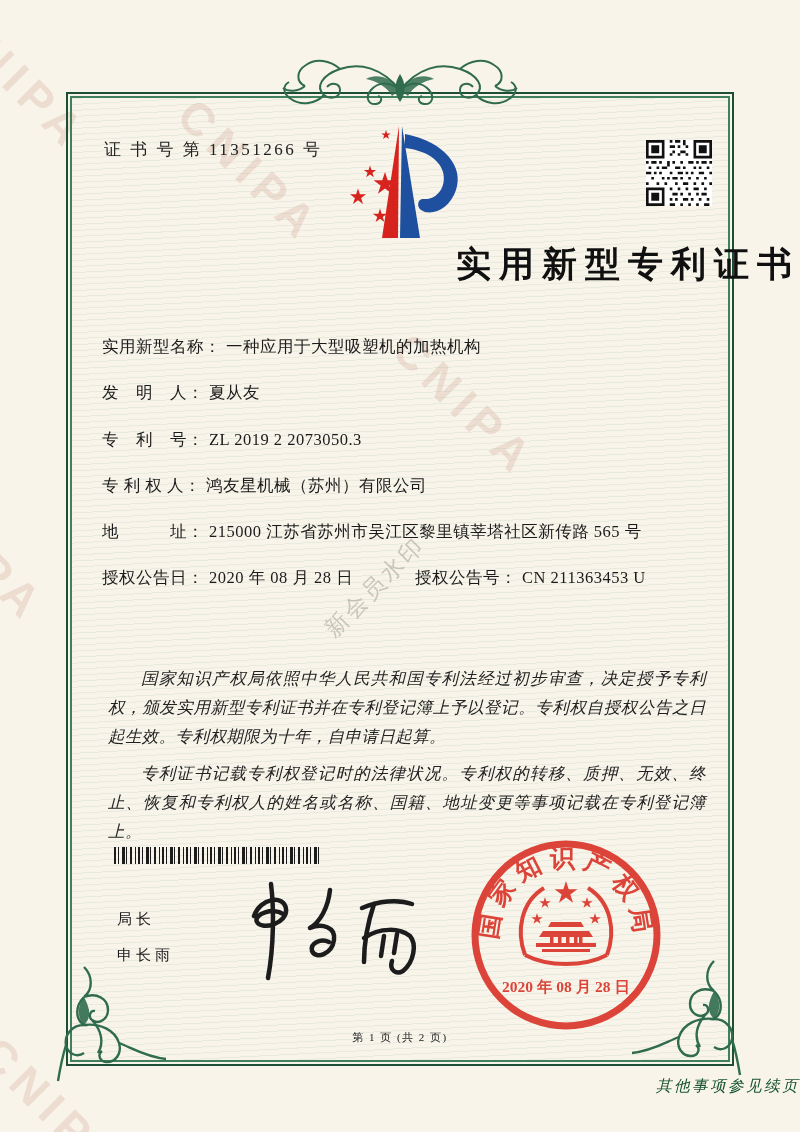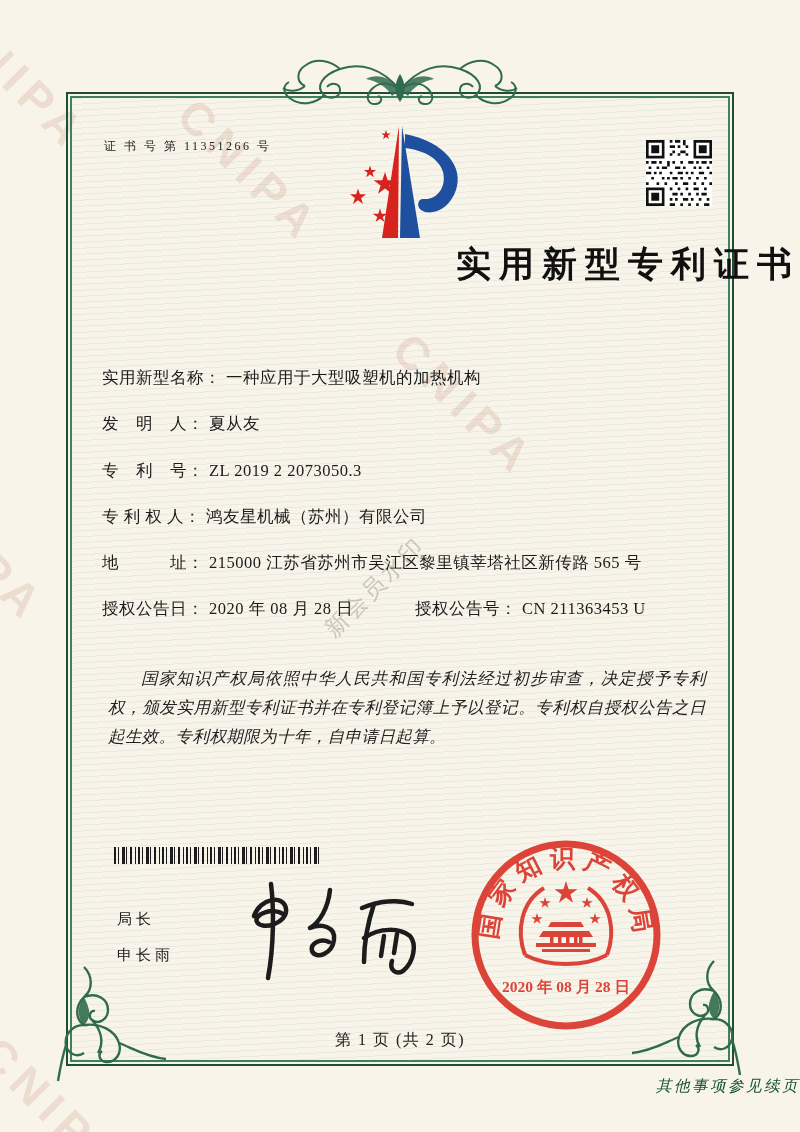--- a/index.html
+++ b/index.html
@@ -18,27 +18,27 @@
   
   .frame{position:absolute;left:66px;top:92px;width:664px;height:970px;border:2.5px solid #1d4e36;}
   .frame-inner{position:absolute;inset:2px;border:2px solid #41805d;
       background:repeating-linear-gradient(177deg,rgba(140,180,155,.15) 0 1px,transparent 1px 6px);}
 
   .ornament-top{position:absolute;left:278px;top:50px;width:244px;height:74px;}
   .flourish{position:absolute;width:120px;height:126px;}
   .flourish.bl{left:50px;top:963px;}
   .flourish.br{left:628px;top:957px;transform:scaleX(-1);}
 
-  .cert-no{position:absolute;left:104px;top:138px;font-size:12px;letter-spacing:2.5px;color:#222;}
+  .cert-no{position:absolute;left:104px;top:138px;font-size:17px;letter-spacing:2.5px;color:#222;}
   .qr{position:absolute;left:646px;top:140px;width:66px;height:66px;}
   .logo{position:absolute;left:328px;top:122px;width:144px;height:122px;}
   .title{position:absolute;left:0;top:241px;width:100%;text-align:right;
          font-size:35px;font-weight:bold;letter-spacing:8px;color:#101010;}
 
-  .fields{position:absolute;left:102px;top:336px;width:606px;font-size:16.5px;color:#1b1b1b;margin-top:31px;}
+  .fields{position:absolute;left:102px;top:336px;width:606px;font-size:16.5px;color:#1b1b1b;}
   .frow{position:relative;height:46.3px;letter-spacing:.5px;}
   .frow .val{margin-left:5px;}
   .frow .pair2{position:absolute;left:313px;top:0;}
 
   .body-text{position:absolute;left:100px;top:656px;width:614px;font-size:16.5px;line-height:29px;
              font-style:italic;text-align:justify;color:#222;letter-spacing:.4px;}
   .body-text p{margin:8px;text-indent:2em;}
 
   .barcode{position:absolute;left:114px;top:847px;width:206px;height:17px;
      background:repeating-linear-gradient(90deg,
@@ -50,21 +50,21 @@
        #1b1b1b 21px 22px,transparent 22px 24px);}
 
   .director{position:absolute;left:117px;top:901px;
      font-family:"Liberation Sans","DejaVu Sans",sans-serif;
      font-size:15px;color:#1a1a1a;letter-spacing:4px;line-height:36px;}
   .signature{position:absolute;left:224px;top:878px;width:212px;height:106px;}
 
   .seal{position:absolute;left:466px;top:835px;width:200px;height:200px;opacity:.93;}
 
   .page-num{position:absolute;left:0;top:1030px;width:100%;text-align:center;
-     font-size:16px;letter-spacing:1.5px;color:#222;}
+     font-size:11px;letter-spacing:1.5px;color:#222;}
   .footer-note{position:absolute;left:0;top:1076px;width:100%;text-align:right;
      font-size:15.5px;font-style:italic;letter-spacing:2.5px;color:#14532d;}
 </style>
 </head>
 <body>
 
 <div class="page">
 
   <div class="wm" style="left:-28px;top:-4px;">CNIPA</div>
   <div class="wm" style="left:205px;top:88px;">CNIPA</div>
@@ -170,20 +170,21 @@
     <div class="frow">
       <span>授权公告日：</span><span class="val">2020 年 08 月 28 日</span>
       <span class="pair2">
         <span>授权公告号：</span><span class="val">CN 211363453 U</span>
       </span>
     </div>
   </div>
 
   <div class="body-text">
     <p>国家知识产权局依照中华人民共和国专利法经过初步审查，决定授予专利权，颁发实用新型专利证书并在专利登记簿上予以登记。专利权自授权公告之日起生效。专利权期限为十年，自申请日起算。</p>
+    <p>专利证书记载专利权登记时的法律状况。专利权的转移、质押、无效、终止、恢复和专利权人的姓名或名称、国籍、地址变更等事项记载在专利登记簿上。</p>
   </div>
 
   <div class="barcode"></div>
 
   <div class="director">
     <div>局长</div>
     <div>申长雨</div>
   </div>
 
   <svg class="signature" viewBox="0 0 212 106">

